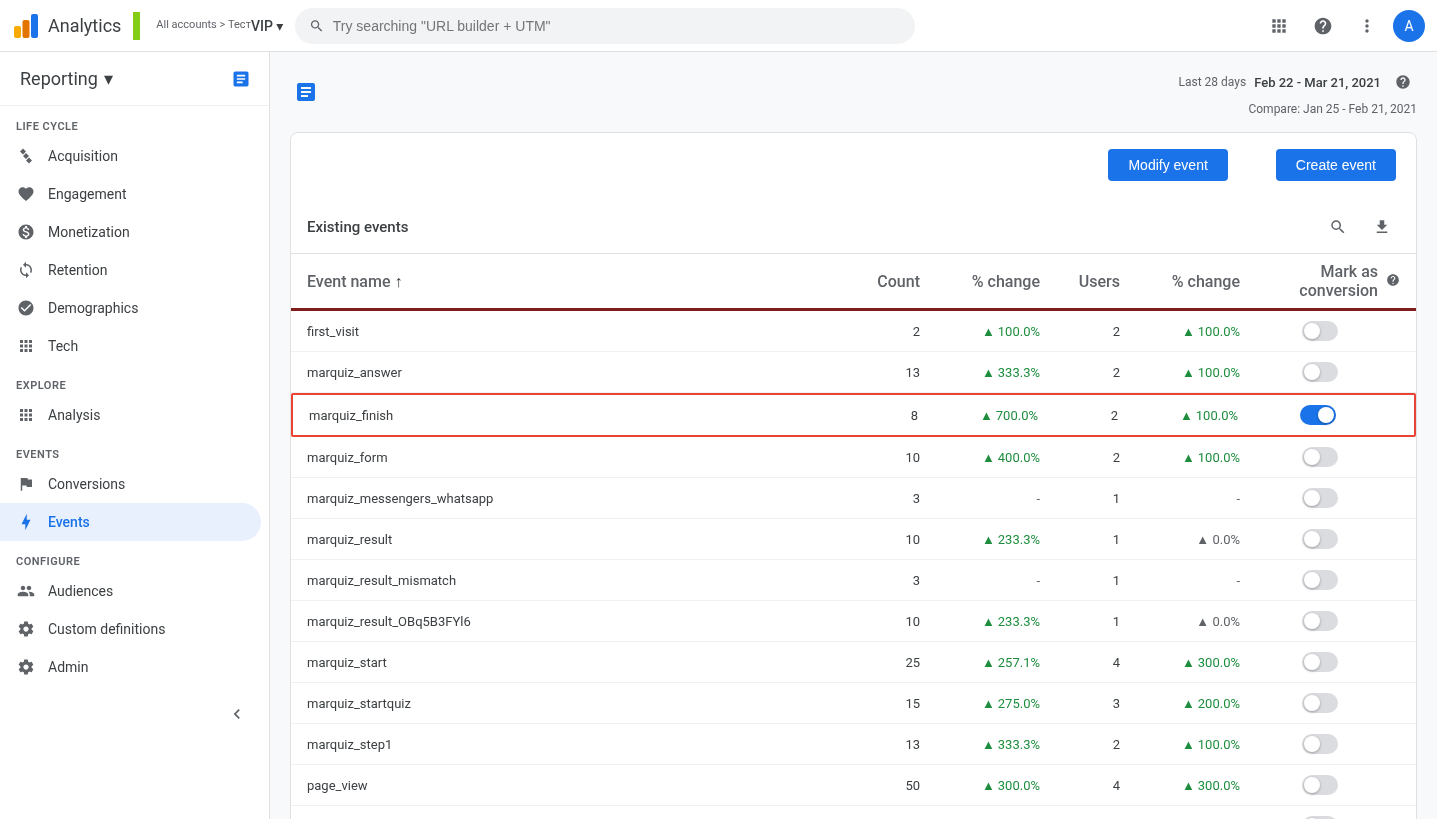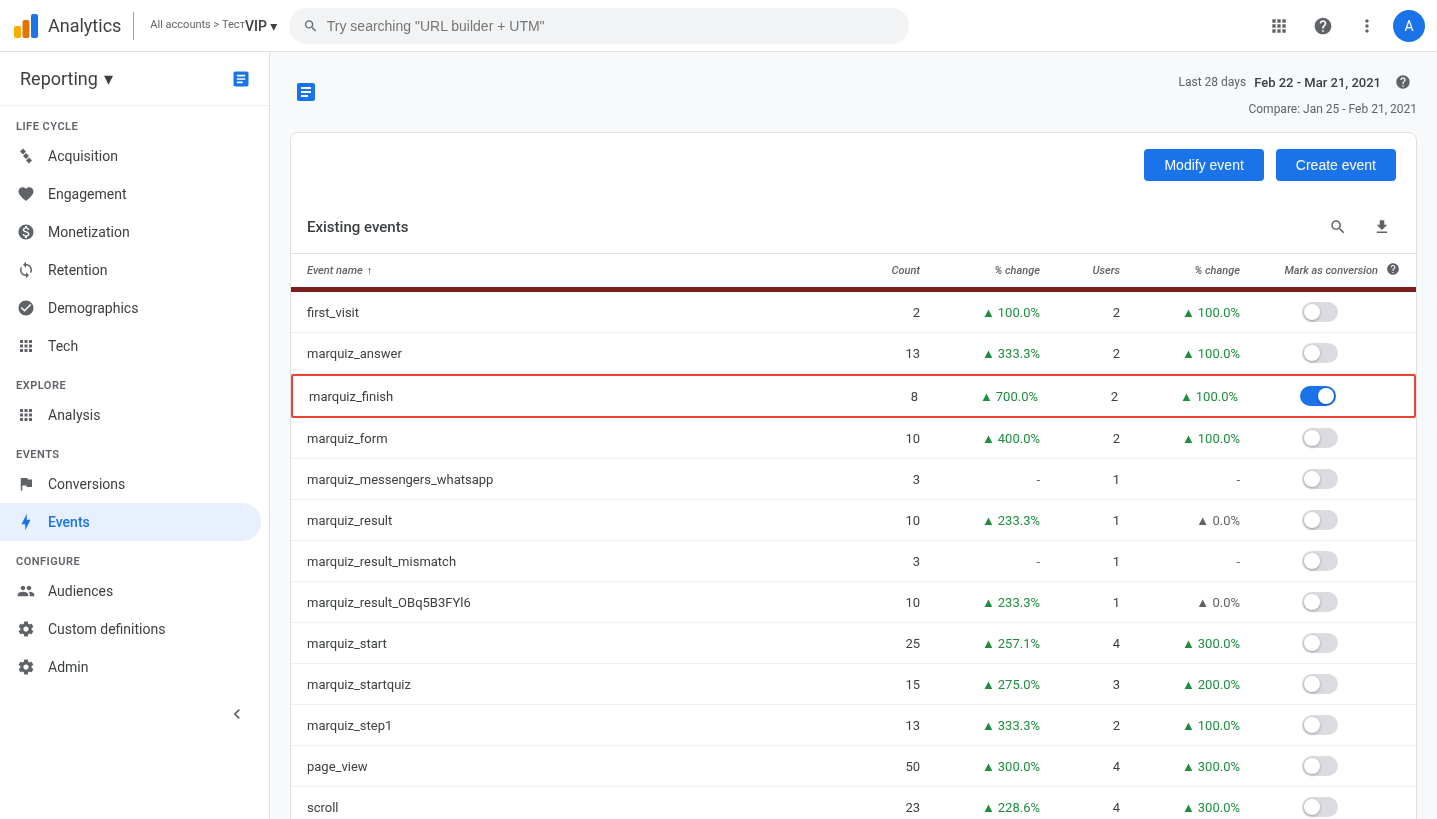--- a/index.html
+++ b/index.html
@@ -1,20 +1,20 @@
 <!DOCTYPE html>
 <html><head>
   <meta charset="utf-8">
   <style>
     * { box-sizing: border-box; margin: 0; padding: 0; }
     body { font-family: 'Google Sans', Roboto, Arial, sans-serif; font-size: 13px; color: #3c4043; background: #f8f9fa; display: flex; flex-direction: column; height: 100vh; overflow: hidden; }
 
     
     .topbar { height: 52px; background: #fff; border-bottom: 1px solid #e0e0e0; display: flex; align-items: center; padding: 0 12px; gap: 12px; flex-shrink: 0; z-index: 10; }
-    .topbar-logo { display: flex; align-items: center; gap: 8px; padding-right: 12px; border-right: 1px solid #84cc16; }
+    .topbar-logo { display: flex; align-items: center; gap: 8px; padding-right: 12px; border-right: 7px solid #84cc16; }
     .logo-icon { width: 28px; height: 28px; }
     .topbar-app-name { font-size: 18px; font-weight: 400; color: #3c4043; }
     .topbar-breadcrumb { font-size: 12px; color: #5f6368; margin-left: 4px; display: flex; flex-direction: row; }
     .topbar-breadcrumb span:first-child { font-size: 11px; color: #5f6368; }
     .topbar-breadcrumb span:last-child { font-size: 14px; font-weight: 500; color: #3c4043; display: flex; align-items: center; gap: 4px; cursor: pointer; }
     .search-bar { flex: 1; max-width: 620px; height: 36px; background: #f1f3f4; border-radius: 24px; display: flex; align-items: center; padding: 0 14px; gap: 8px; cursor: text; }
     .search-bar input { background: transparent; border: none; outline: none; font-size: 14px; color: #5f6368; width: 100%; }
     .topbar-actions { margin-left: auto; display: flex; align-items: center; gap: 8px; }
     .icon-btn { width: 36px; height: 36px; border-radius: 50%; display: flex; align-items: center; justify-content: center; cursor: pointer; color: #5f6368; border: none; background: transparent; font-size: 18px; }
     .avatar { width: 32px; height: 32px; border-radius: 50%; background: #1a73e8; color: white; display: flex; align-items: center; justify-content: center; font-size: 14px; cursor: pointer; }
@@ -38,23 +38,23 @@
     .main-header { display: flex; align-items: center; justify-content: space-between; margin-bottom: 16px; }
     .header-left { display: flex; align-items: center; gap: 12px; }
     .doc-icon { width: 32px; height: 32px; color: #1a73e8; font-size: 24px; display: flex; align-items: center; justify-content: center; }
     .date-range { display: flex; align-items: center; gap: 8px; font-size: 13px; color: #3c4043; }
     .date-range-label { color: #5f6368; font-size: 12px; }
     .date-range-value { font-weight: 500; color: #3c4043; display: flex; align-items: center; gap: 4px; cursor: pointer; }
     .date-compare { font-size: 12px; color: #5f6368; margin-top: 4px; text-align: right; }
 
     
     .panel { background: #fff; border-radius: 8px; border: 1px solid #e0e0e0; overflow: hidden; }
-    .btn-primary { background: #1a73e8; color: white; border: none; padding: 8px 20px; border-radius: 4px; font-size: 14px; cursor: pointer; font-weight: 500; }
+    .btn-primary { background: #1a73e8; color: white; border: none; padding: 8px 20px; border-radius: 4px; font-size: 14px; cursor: pointer; font-weight: 500; margin-left: 36px; }
     .section-header { display: flex; align-items: center; justify-content: space-between; padding: 12px 16px 8px; border-bottom: 1px solid #e0e0e0; }
-    .col-headers { display: grid; grid-template-columns: 1fr 80px 120px 80px 120px 160px; align-items: center; padding: 8px 16px; background: #fff; border-bottom: 5px solid #7f1d1d; font-size: 11px; font-weight: 500; color: #5f6368; font-style: italic; }
+    .col-headers { display: grid; grid-template-columns: 1fr 80px 120px 80px 120px 160px; align-items: center; padding: 8px 16px; background: #fff; border-bottom: 3px solid #7f1d1d; font-size: 16px; font-weight: 500; color: #5f6368; }
     .col-header { display: flex; align-items: center; gap: 4px; }
     .col-header.right { text-align: right; justify-content: flex-end; }
     .data-row { display: grid; grid-template-columns: 1fr 80px 120px 80px 120px 160px; align-items: center; padding: 10px 16px; border-bottom: 1px solid #f0f0f0; font-size: 13px; }
     .data-row.highlighted { border: 2px solid #ea4335; border-radius: 2px; }
     .cell { display: flex; align-items: center; }
     .cell.right { justify-content: flex-end; }
     .cell.center { justify-content: center; }
     .change-up { color: #1e8e3e; display: flex; align-items: center; gap: 3px; }
     .change-neutral { color: #5f6368; }
 

